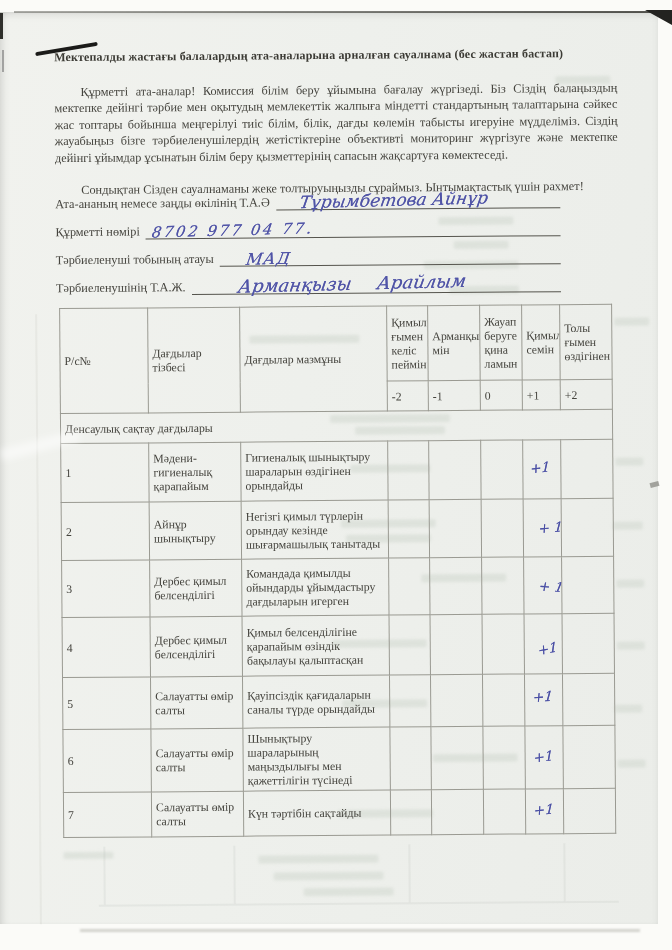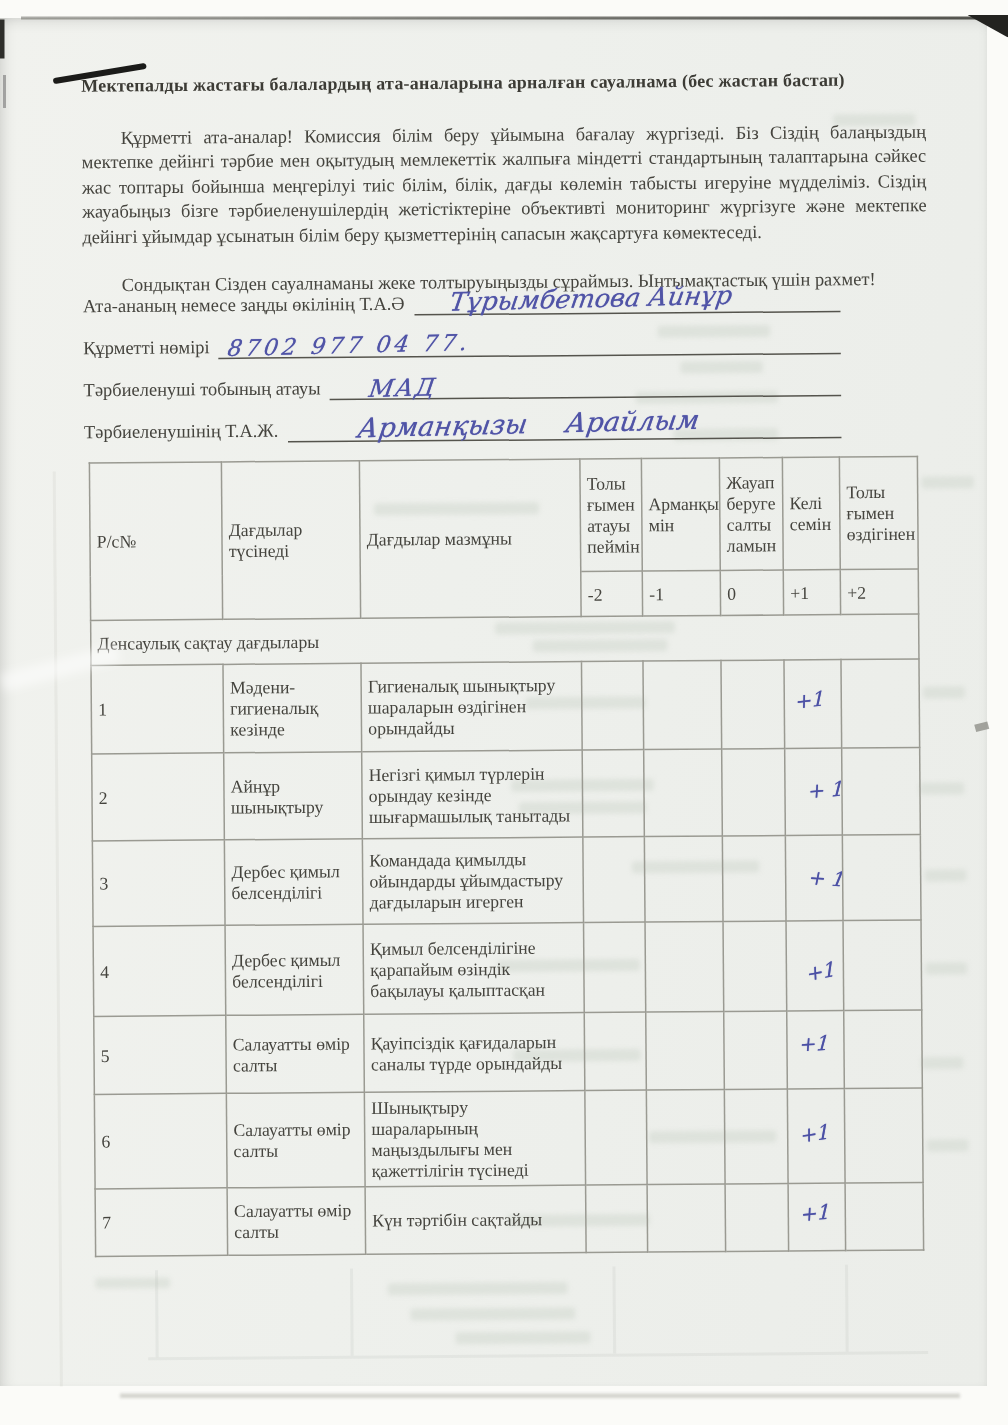--- a/index.html
+++ b/index.html
@@ -142,42 +142,42 @@
             <col style="width:147px">
           <col style="width:41px">
             <col style="width:52px">
             <col style="width:42px">
           <col style="width:38px">
             <col style="width:52px">
         </colgroup>
         <tbody>
           <tr style="height:75px;">
             <td class="hdr" rowspan="2">Р/с№</td>
-            <td class="hdr" rowspan="2">Дағдылар түсінеді</td>
+            <td class="hdr" rowspan="2">Дағдылар тізбесі</td>
             <td class="hdr" rowspan="2">Дағдылар мазмұны</td>
-            <td class="hdr">Толы ғымен атауы пеймін</td>
+            <td class="hdr">Қимыл ғымен келіс пеймін</td>
             <td class="hdr">Арманқызы мін</td>
-            <td class="hdr">Жауап беруге салты ламын</td>
-            <td class="hdr">Келі семін</td>
+            <td class="hdr">Жауап беруге қина ламын</td>
+            <td class="hdr">Қимыл семін</td>
             <td class="hdr">Толы ғымен өздігінен</td>
           </tr>
           <tr style="height:30px;">
             <td>-2</td>
             <td>-1</td>
             <td>0</td>
             <td>+1</td>
             <td>+2</td>
           </tr>
           <tr style="height:30px;">
             <td class="section" colspan="8">Денсаулық сақтау дағдылары</td>
           </tr>
 
           <tr style="height:59px;">
             <td>1</td>
-            <td>Мәдени-гигиеналық кезінде</td>
+            <td>Мәдени-гигиеналық қарапайым</td>
             <td>Гигиеналық шынықтыру шараларын өздігінен орындайды</td>
             <td></td>
               <td></td>
               <td></td>
             <td class="markcell">
               <span class="handmark" style="transform:translate(2px,-9px) rotate(-6deg) skewX(-8deg);">+1</span>
             </td>
             <td></td>
           </tr>
           <tr style="height:58px;">

